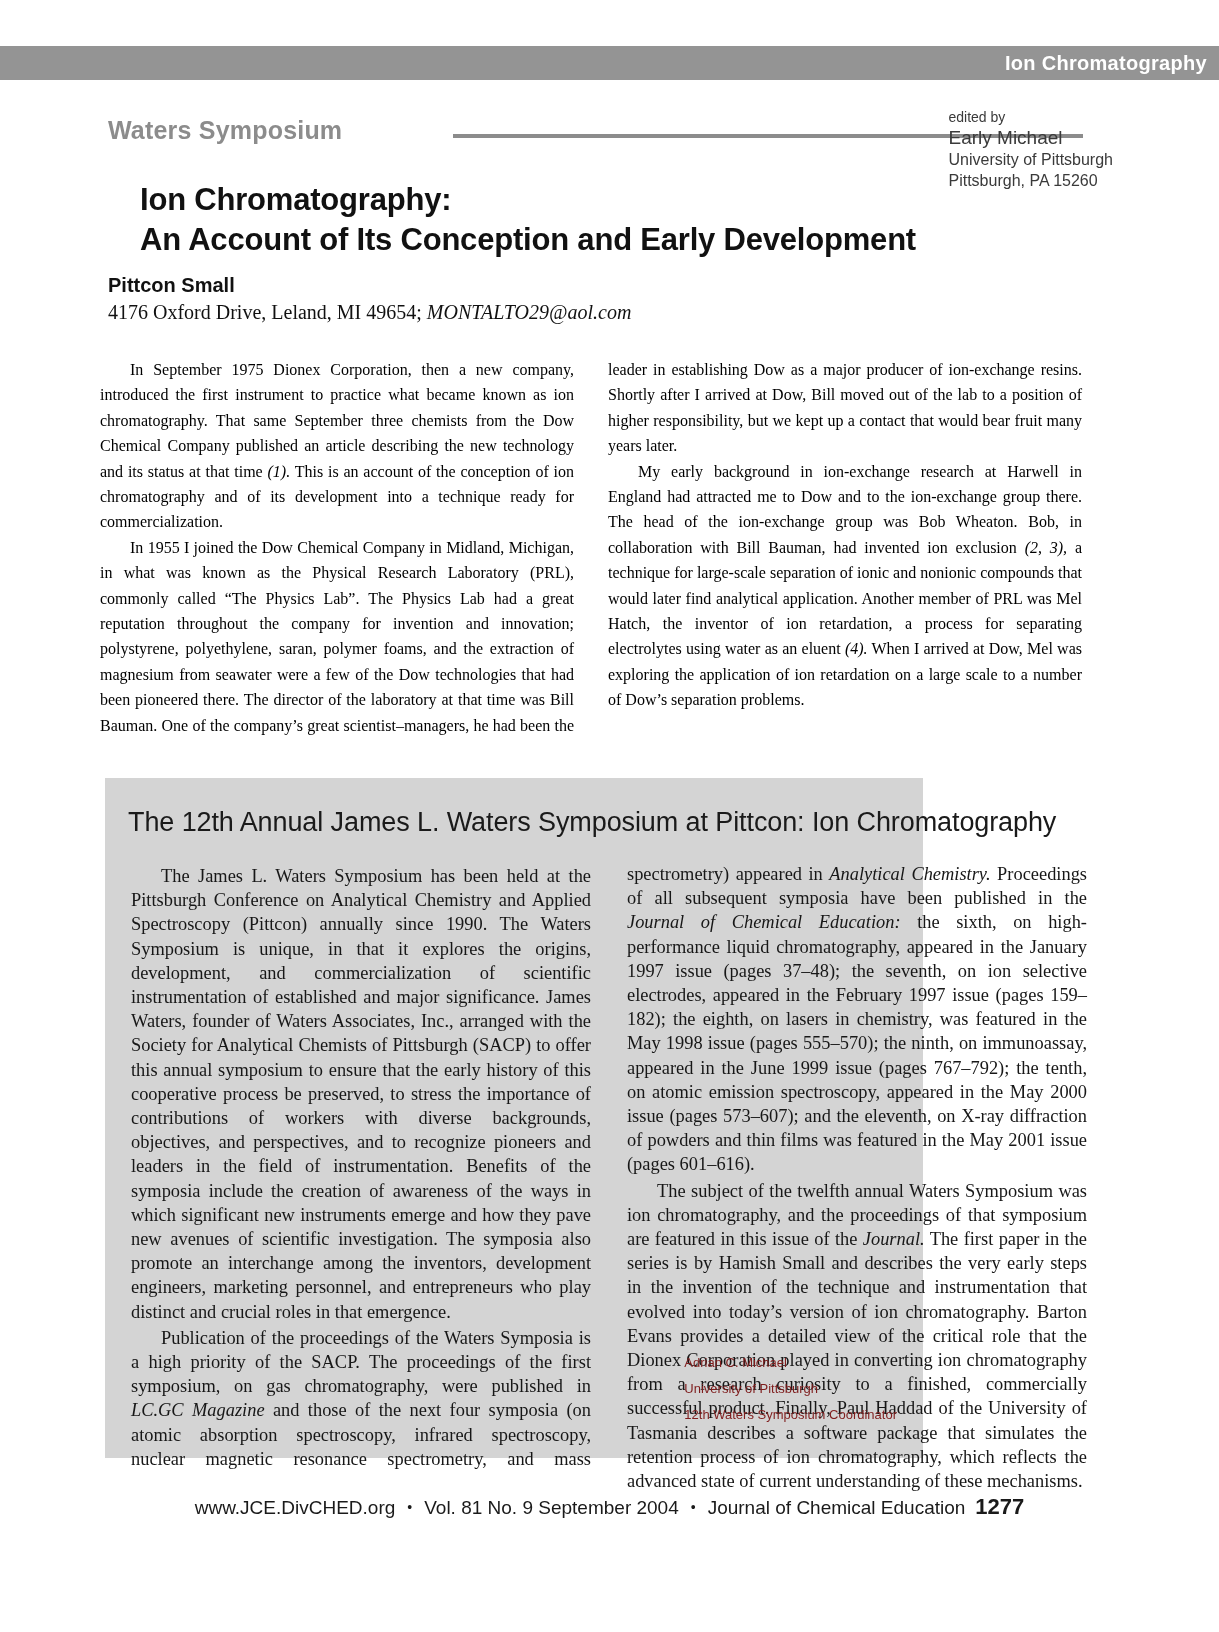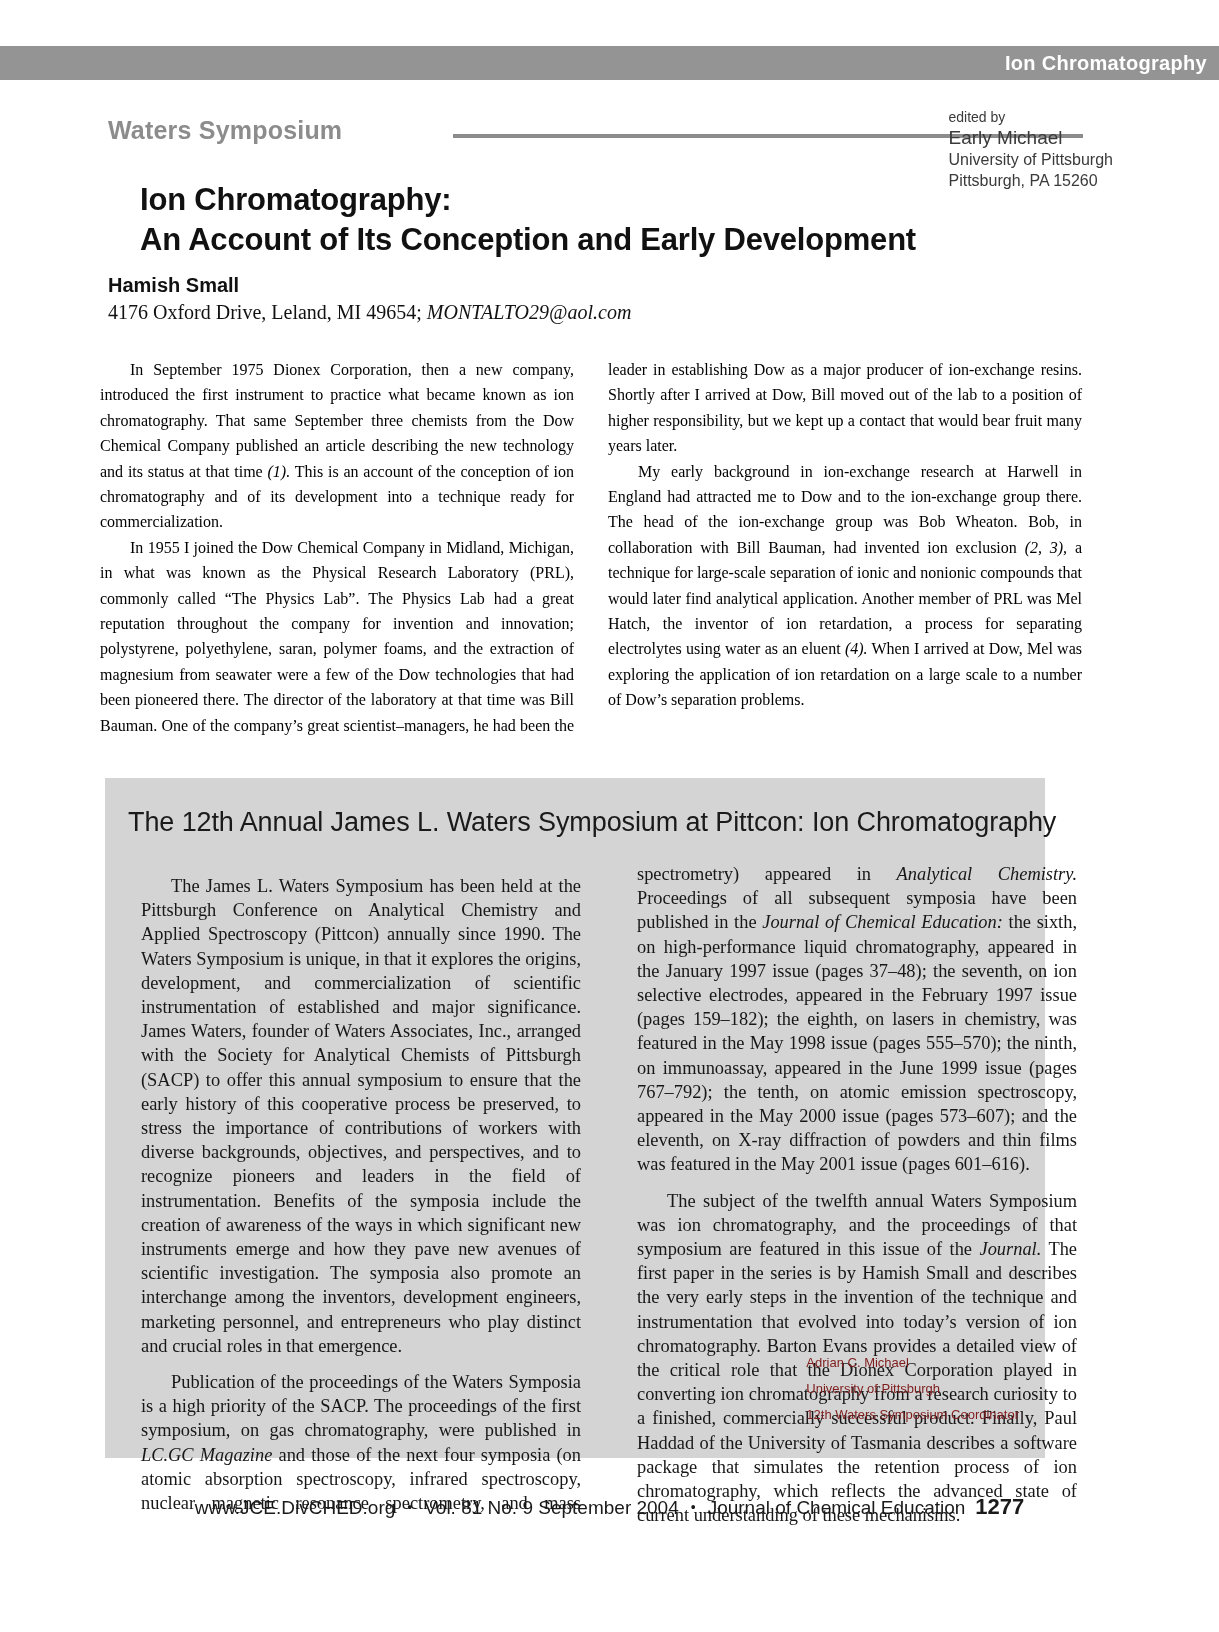--- a/index.html
+++ b/index.html
@@ -138,21 +138,21 @@
     margin: 0;
     text-indent: 30px;
   }
   .body-cols i { font-style: italic; }
 
   
   .graybox {
     position: absolute;
     left: 105px;
     top: 778px;
-    width: 940px;
+    width: 818px;
     height: 680px;
     background: #d4d4d4;
   }
   .graybox-title {
     position: absolute;
     left: 23px;
     top: 26px;
     width: 975px;
     font-family: "Liberation Sans", sans-serif;
     font-size: 27px;
@@ -166,21 +166,21 @@
     top: 84px;
     width: 960px;
     column-count: 2;
     column-gap: 32px;
     font-size: 18.4px;
     line-height: 24.2px;
     text-align: justify;
     color: #171717;
   }
   .graybox-cols p {
-    margin: 12px;
+    margin: 2px;
     text-indent: 30px;
   }
   .graybox-cols i { font-style: italic; }
   .signoff {
     position: absolute;
     right: 26px;
     bottom: 30px;
     text-align: left;
     font-family: "Liberation Sans", sans-serif;
     font-size: 13px;
@@ -216,21 +216,21 @@
     <div class="editor-name">Early Michael</div>
     <div class="editor-aff">University of Pittsburgh</div>
     <div class="editor-aff">Pittsburgh, PA 15260</div>
   </div>
 </div>
 
 <div class="article-title">
   <div>Ion Chromatography:</div>
   <div>An Account of Its Conception and Early Development</div>
 </div>
-<div class="article-author">Hamish Small</div>
+<div class="article-author">Pittcon Small</div>
 <div class="article-address"><span>4176 Oxford Drive, Leland, MI 49654; </span><i>MONTALTO29@aol.com</i></div>
 
 <div class="body-cols">
   <p><span>In September 1975 Dionex Corporation, then a new company, introduced the first instrument to practice what became known as ion chromatography. That same September three chemists from the Dow Chemical Company published an article describing the new technology and its status at that time </span><i>(1).</i><span> This is an account of the conception of ion chromatography and of its development into a technique ready for commercialization.</span></p>
   <p>In 1955 I joined the Dow Chemical Company in Midland, Michigan, in what was known as the Physical Research Laboratory (PRL), commonly called “The Physics Lab”. The Physics Lab had a great reputation throughout the company for invention and innovation; polystyrene, polyethylene, saran, polymer foams, and the extraction of magnesium from seawater were a few of the Dow technologies that had been pioneered there. The director of the laboratory at that time was Bill Bauman. One of the company’s great scientist–managers, he had been the leader in establishing Dow as a major producer of ion-exchange resins. Shortly after I arrived at Dow, Bill moved out of the lab to a position of higher responsibility, but we kept up a contact that would bear fruit many years later.</p>
   <p><span>My early background in ion-exchange research at Harwell in England had attracted me to Dow and to the ion-exchange group there. The head of the ion-exchange group was Bob Wheaton. Bob, in collaboration with Bill Bauman, had invented ion exclusion </span><i>(2, 3),</i><span> a technique for large-scale separation of ionic and nonionic compounds that would later find analytical application. Another member of PRL was Mel Hatch, the inventor of ion retardation, a process for separating electrolytes using water as an eluent </span><i>(4).</i><span> When I arrived at Dow, Mel was exploring the application of ion retardation on a large scale to a number of Dow’s separation problems.</span></p>
 </div>
 
 <div class="graybox">
   <div class="graybox-title">The 12th Annual James L. Waters Symposium at Pittcon: Ion Chromatography</div>

